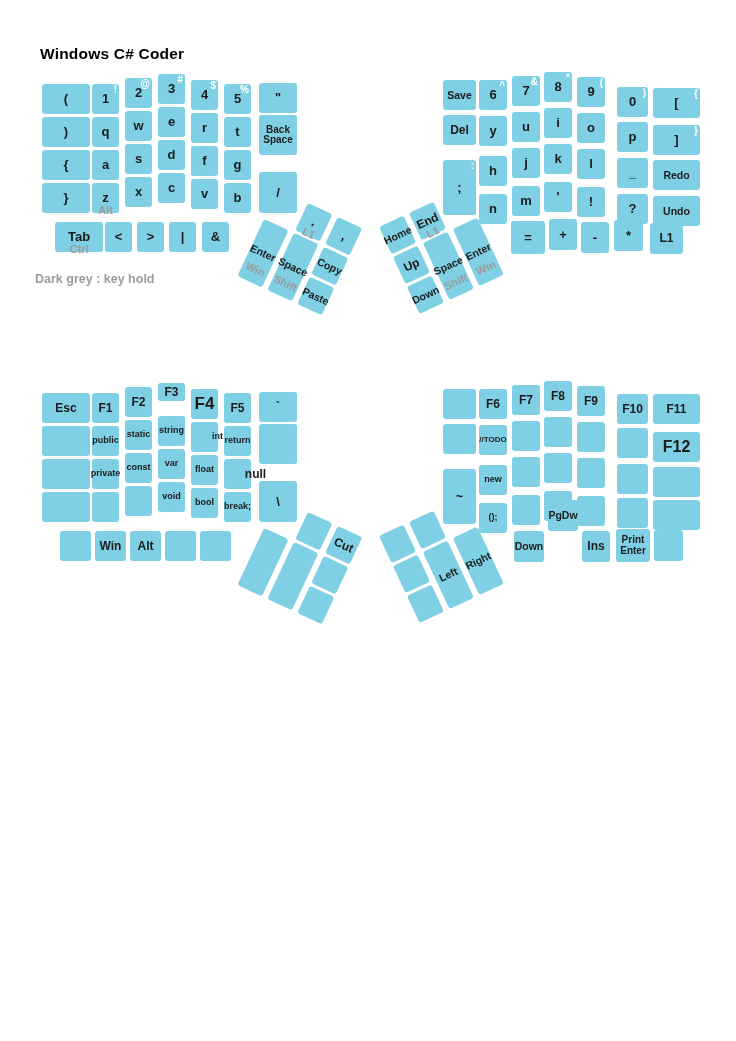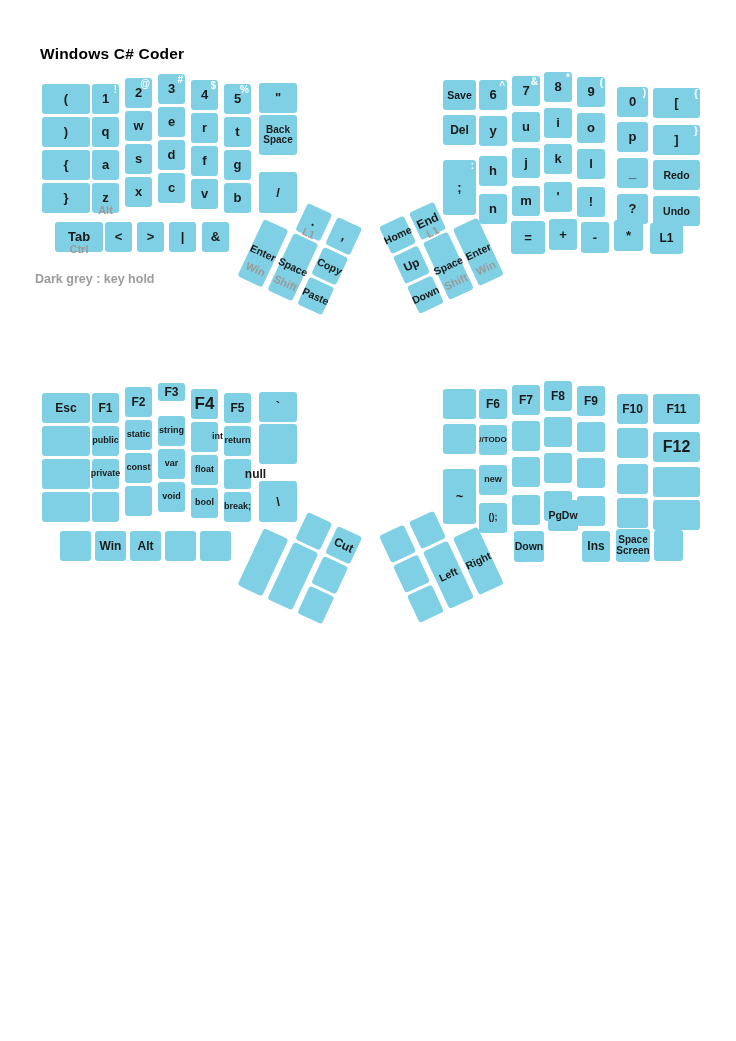--- a/index.html
+++ b/index.html
@@ -414,21 +414,21 @@
       <div class="key" style="left: 514px; top: 531px; width: 30px; height: 31px;">
         <span class="tap" style="font-size: 10.5px;">Down</span>
       </div>
       <div class="key" style="left: 548px; top: 500px; width: 30px; height: 31px;">
         <span class="tap" style="font-size: 10.5px;">PgDw</span>
       </div>
       <div class="key" style="left: 582px; top: 531px; width: 28px; height: 31px;">
         <span class="tap" style="font-size: 12px;">Ins</span>
       </div>
       <div class="key wrap" style="left: 616px; top: 529px; width: 34px; height: 33px;">
-        <span class="tap" style="font-size: 10px;">Space Screen</span>
+        <span class="tap" style="font-size: 10px;">Print Enter</span>
       </div>
       <div class="key" style="left: 654px; top: 530px; width: 29px; height: 31px;"></div>
       <div class="thumb-group" style="left: 278px; top: 498px; transform: rotate(25deg);">
         <div class="key tall" style="left: 0px; top: 33px; width: 27px; height: 63px;"></div>
         <div class="key" style="left: 33px; top: 0px; width: 27px; height: 30px;"></div>
         <div class="key tall" style="left: 33px; top: 33px; width: 27px; height: 63px;"></div>
         <div class="key" style="left: 66px; top: 0px; width: 27px; height: 30px;">
           <span class="tap" style="font-size: 12px;">Cut</span>
         </div>
         <div class="key" style="left: 66px; top: 33px; width: 27px; height: 30px;"></div>

